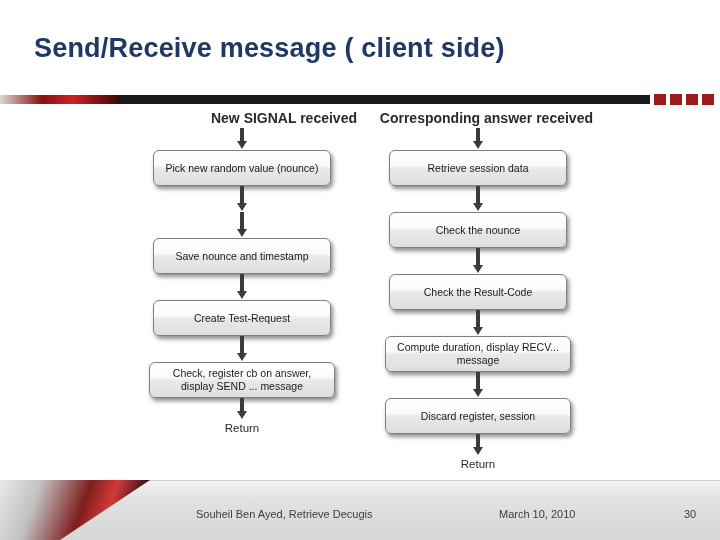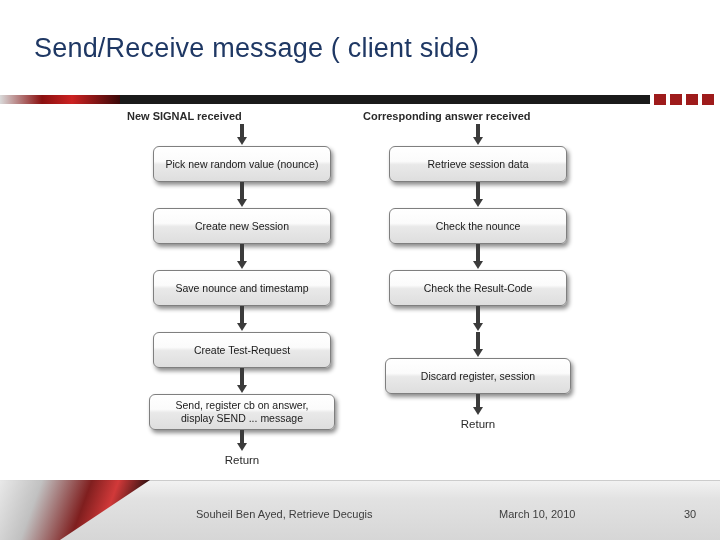--- a/index.html
+++ b/index.html
@@ -14,21 +14,21 @@
     overflow: hidden;
     position: relative;
   }
 
   
   .slide-title {
     position: absolute;
     left: 34px;
     top: 33px;
     font-size: 27px;
-    font-weight: normal;
+    font-weight: bold;
     color: #1F3864;
     letter-spacing: 0.2px;
     white-space: nowrap;
   }
 
   
   .header-bar {
     position: absolute;
     left: 0;
     top: 88px;
@@ -73,22 +73,22 @@
   }
   .col {
     position: absolute;
     top: 0;
     width: 230px;
   }
   .col-left { left: 127px; }
   .col-right { left: 363px; }
 
   .col-title {
-    text-align: left;
-    font-size: 11px;
+    text-align: right;
+    font-size: 14px;
     font-weight: bold;
     color: #2a2a2a;
     margin-top: 6px;
     margin-bottom: 2px;
   }
 
   .node {
     position: relative;
     margin: 0 auto;
     width: 178px;
@@ -207,36 +207,35 @@
     <div class="col-title">New SIGNAL received</div>
     <div class="arrow short">
         <div class="stem"></div>
         <div class="head"></div>
       </div>
     <div class="node">Pick new random value (nounce)</div>
     <div class="arrow">
         <div class="stem"></div>
         <div class="head"></div>
       </div>
-    <div class="node">Create new Session</div>
     <div class="arrow">
         <div class="stem"></div>
         <div class="head"></div>
       </div>
     <div class="node">Save nounce and timestamp</div>
     <div class="arrow">
         <div class="stem"></div>
         <div class="head"></div>
       </div>
     <div class="node">Create Test-Request</div>
     <div class="arrow">
         <div class="stem"></div>
         <div class="head"></div>
       </div>
-    <div class="node wide">Send, register cb on answer, display SEND ... message</div>
+    <div class="node wide">Check, register cb on answer, display SEND ... message</div>
     <div class="arrow short">
         <div class="stem"></div>
         <div class="head"></div>
       </div>
     <div class="return-label">Return</div>
   </div>
 
   <div class="col col-right">
     <div class="col-title">Corresponding answer received</div>
     <div class="arrow short">
@@ -251,20 +250,21 @@
     <div class="node">Check the nounce</div>
     <div class="arrow">
         <div class="stem"></div>
         <div class="head"></div>
       </div>
     <div class="node">Check the Result-Code</div>
     <div class="arrow">
         <div class="stem"></div>
         <div class="head"></div>
       </div>
+    <div class="node wide">Compute duration, display RECV... message</div>
     <div class="arrow">
         <div class="stem"></div>
         <div class="head"></div>
       </div>
     <div class="node wide">Discard register, session</div>
     <div class="arrow short">
         <div class="stem"></div>
         <div class="head"></div>
       </div>
     <div class="return-label">Return</div>

